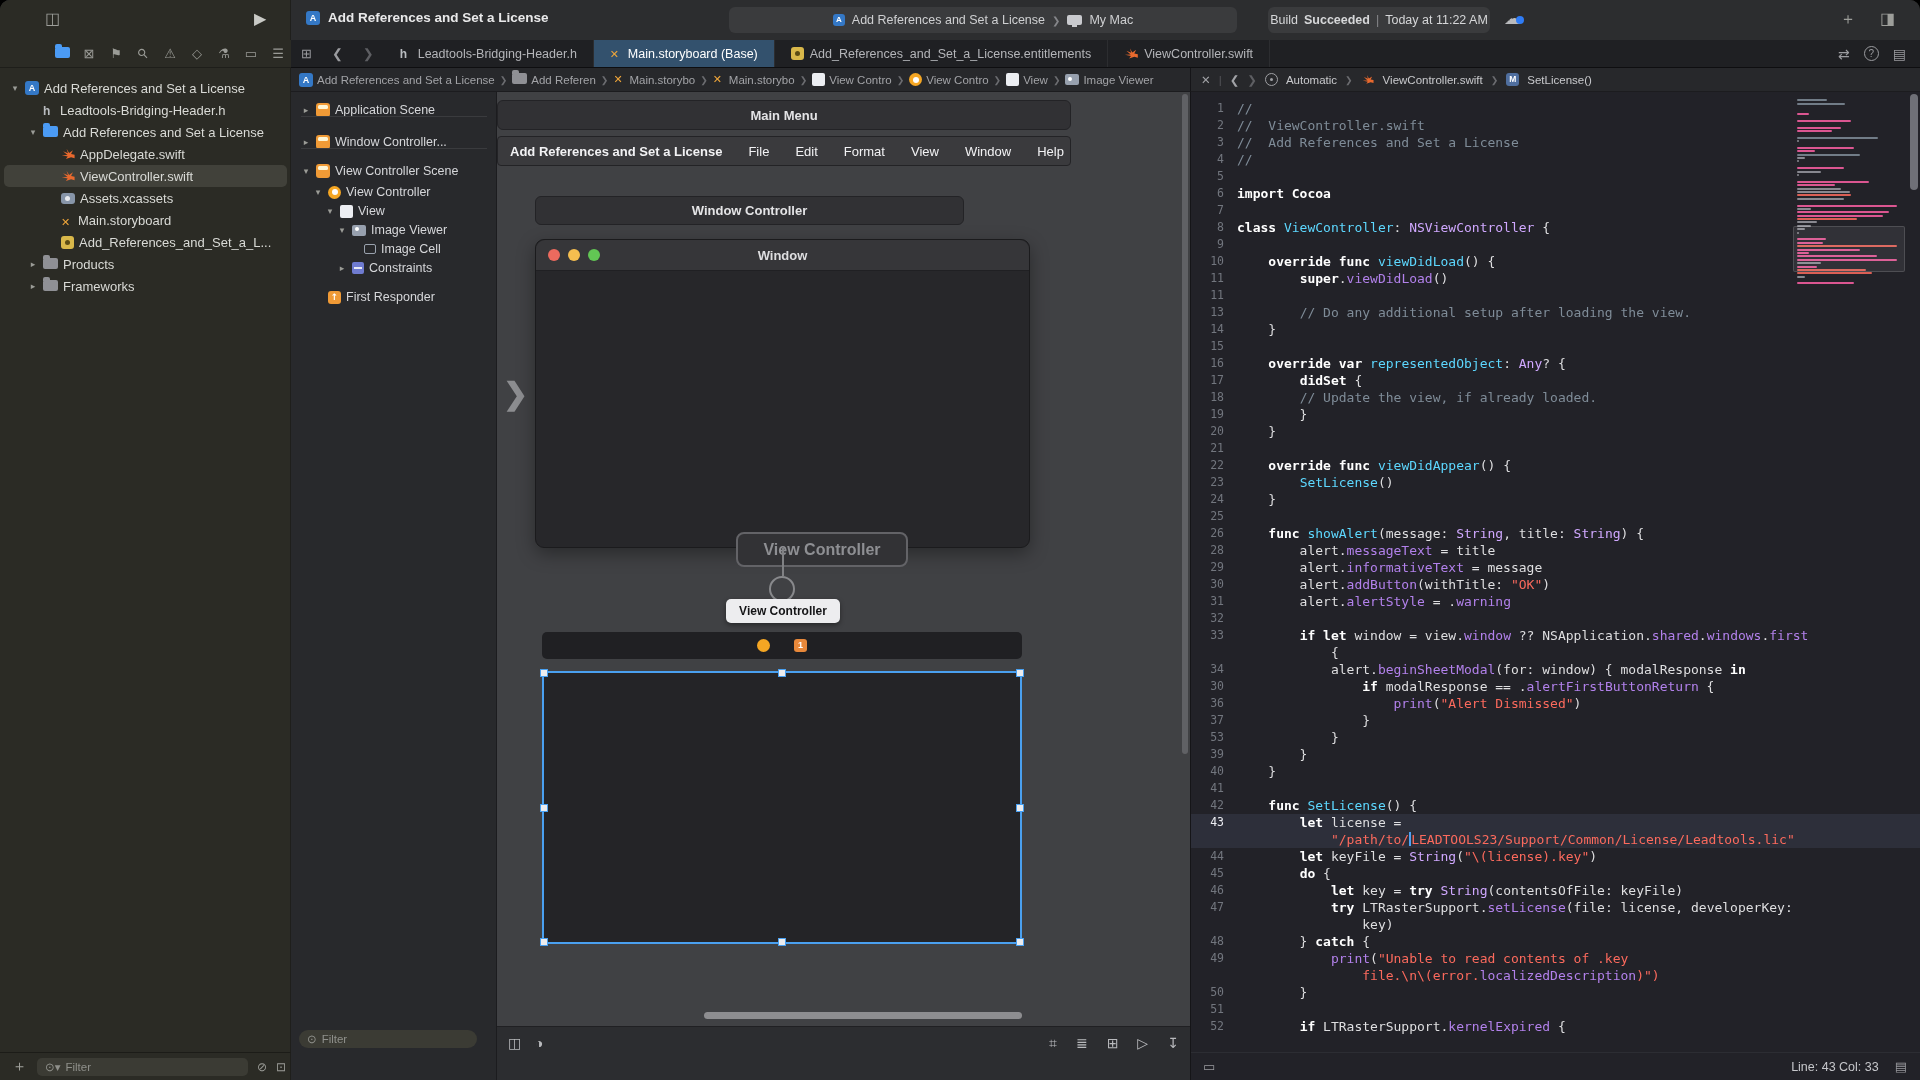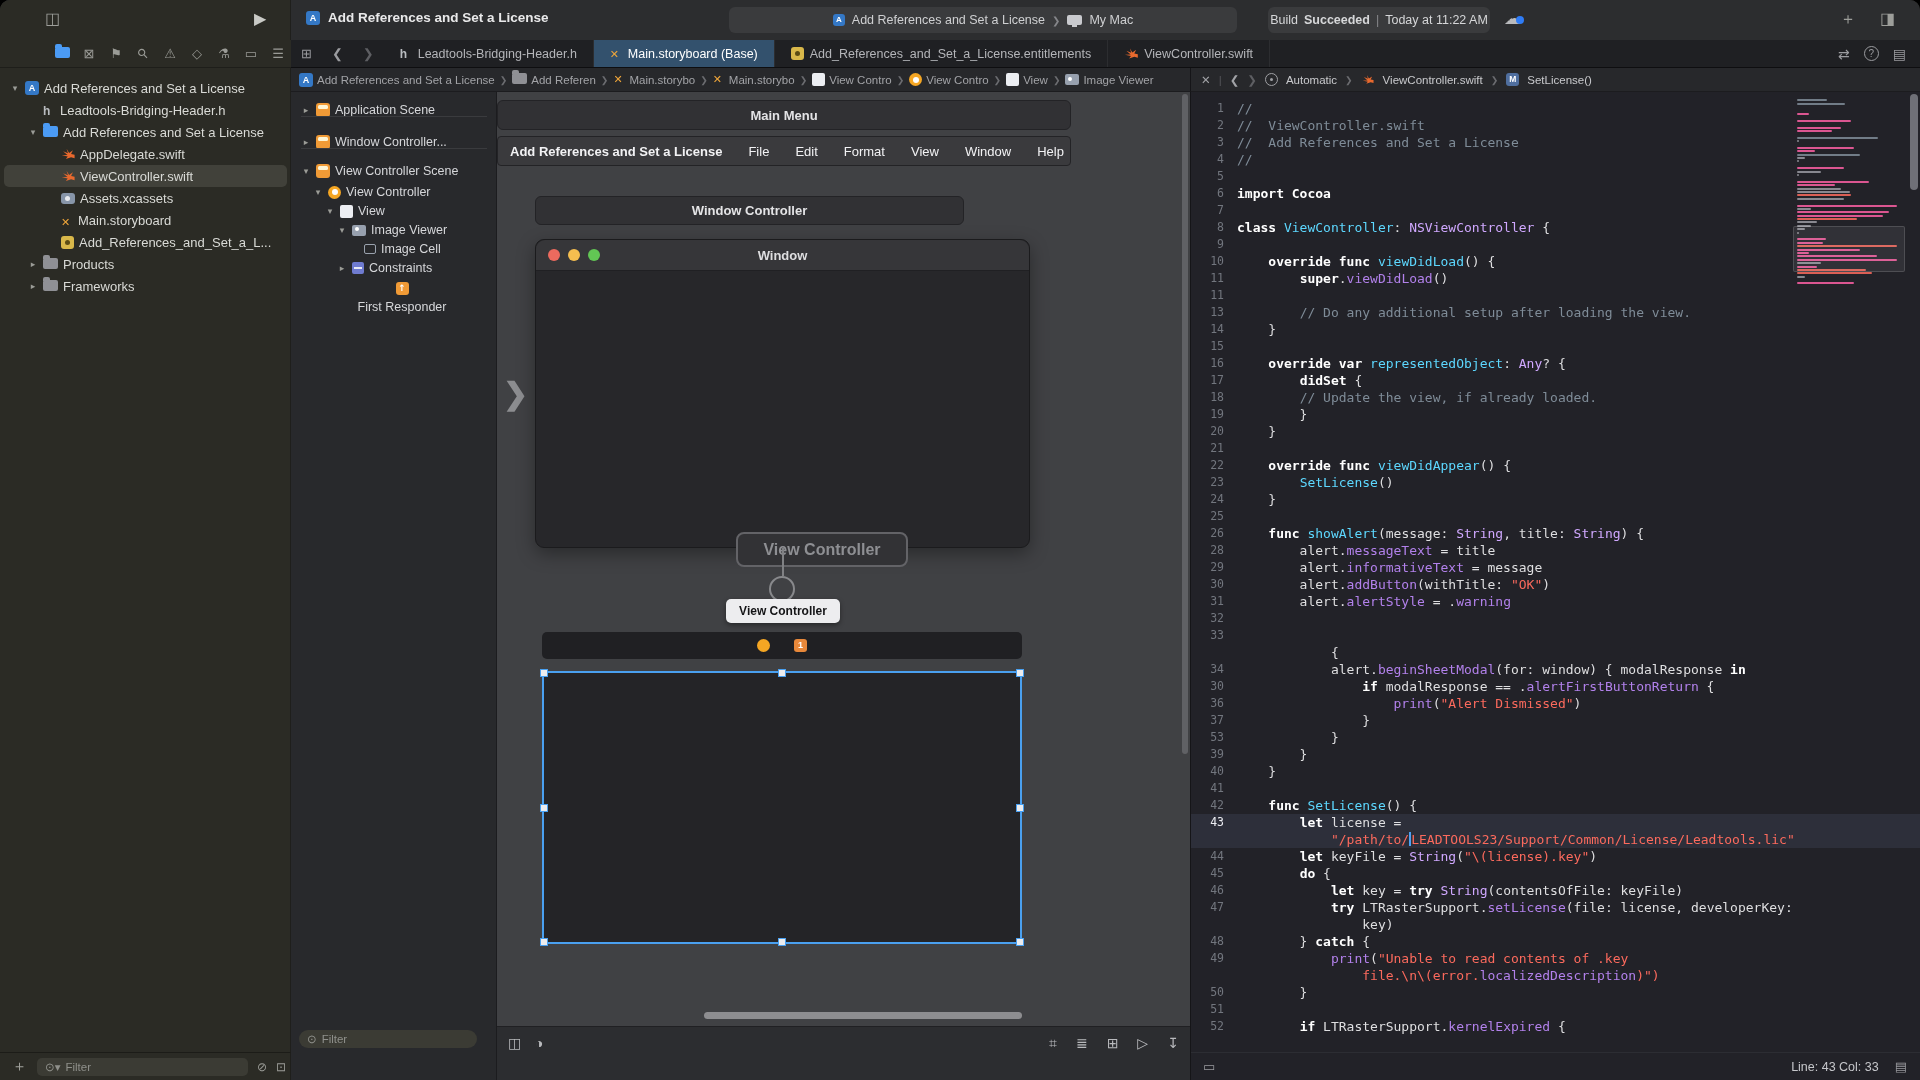--- a/index.html
+++ b/index.html
@@ -383,21 +383,21 @@
           <div class="orow" style="top: 147px; left: 6px; width: 194px; padding-left: 52px;">
             <span class="chev"></span>
             <span class="ic ic-imagecell"></span>
             <span>Image Cell</span>
           </div>
           <div class="orow" style="top: 166px; left: 6px; width: 194px; padding-left: 40px;">
             <span class="chev">▸</span>
             <span class="ic ic-constraints"></span>
             <span>Constraints</span>
           </div>
-          <div class="orow" style="top: 185px; left: 6px; width: 194px; padding-left: 16px; flex-direction: column;">
+          <div class="orow" style="top: 195px; left: 6px; width: 194px; padding-left: 16px;">
             <span class="chev"></span>
             <span class="ic ic-fr"></span>
             <span>First Responder</span>
           </div>
         </div>
       <div class="filterpill" id="outline-filterpill">
         <span>⊙</span>
         <span>Filter</span>
       </div>
     </div>
@@ -596,20 +596,21 @@
         <div class="crow">
           <span class="ln">31</span>
           <pre><span>        alert.</span><span class="tk-mem">alertStyle</span><span> = .</span><span class="tk-mem">warning</span></pre>
         </div>
         <div class="crow">
           <span class="ln">32</span>
           <pre></pre>
         </div>
         <div class="crow">
           <span class="ln">33</span>
+          <pre><span>        </span><span class="tk-kw">if</span><span> </span><span class="tk-kw">let</span><span> window = view.</span><span class="tk-mem">window</span><span> ?? NSApplication.</span><span class="tk-mem">shared</span><span>.</span><span class="tk-mem">windows</span><span>.</span><span class="tk-mem">first</span></pre>
         </div>
         <div class="crow">
           <span class="ln"></span>
           <pre><span>            {</span></pre>
         </div>
         <div class="crow">
           <span class="ln">34</span>
           <pre><span>            alert.</span><span class="tk-mem">beginSheetModal</span><span>(for: window) { modalResponse </span><span class="tk-kw">in</span></pre>
         </div>
         <div class="crow">

